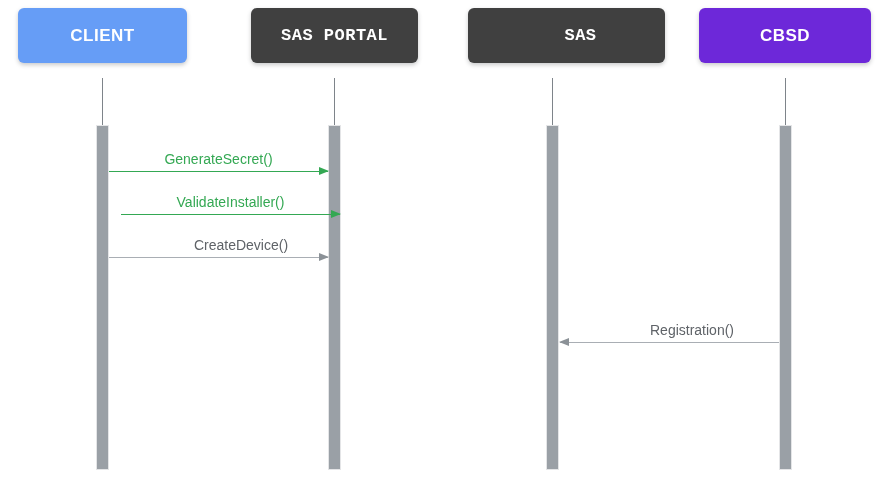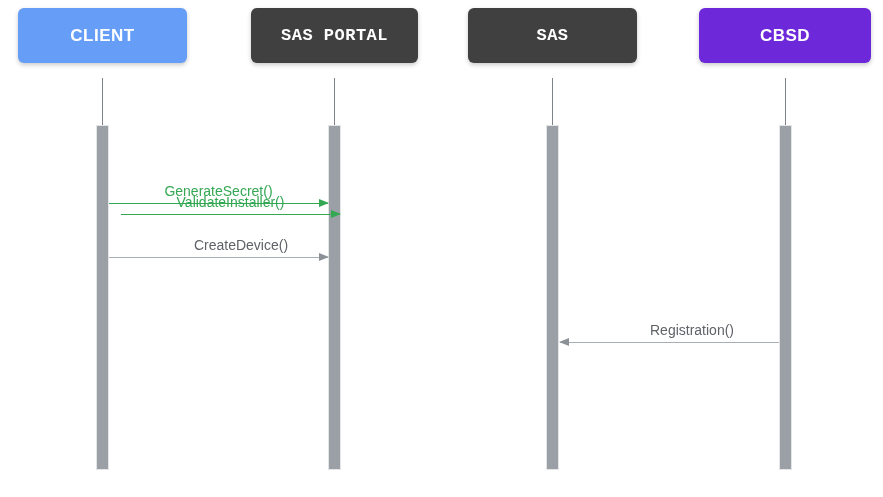--- a/index.html
+++ b/index.html
@@ -12,21 +12,21 @@
     position:absolute; top:8px; height:55px; border-radius:6px;
     display:flex; align-items:center; justify-content:center;
     color:#ffffff; font-weight:bold; font-size:17px; letter-spacing:0.5px;
     box-shadow:0 2px 4px rgba(60,64,67,0.28);
   }
   .c-light { background:#669DF6; }
   .c-dark  { background:#404040;font-family:Liberation Mono, monospace; }
   .c-mid   { background:#6d28d9; }
   .box-client     { left:18px;  width:169px; }
   .box-sas-portal { left:251px; width:167px; }
-  .box-sas        { left:468px; width:169px; }
+  .box-sas        { left:468px; width:169px;padding-left:28px; }
   .box-cbsd       { left:699px; width:172px; }
 
   
   .lifeline {
     position:absolute; top:78px; height:47px; width:1.5px; background:#7E848A;
   }
   .ll-client     { left:101.5px; }
   .ll-sas-portal { left:333.5px; }
   .ll-sas        { left:551.5px; }
   .ll-cbsd       { left:784.5px; }
@@ -58,21 +58,21 @@
     border-right:10px solid;
   }
   .m-green .msg-label { color:#34A853; }
   .m-green .msg-line  { border-top-color:#34A853; }
   .m-green.dir-right .arrowhead { border-left-color:#34A853; }
   .m-gray .msg-label { color:#5F6368;margin-left:45px; }
   .m-gray .msg-line  { border-top-color:#A9AEB4; border-top-width:1.25px; }
   .m-gray.dir-right .arrowhead { border-left-color:#8B9197; }
   .m-gray.dir-left  .arrowhead { border-right-color:#8B9197; }
 
-  .msg-1 { left:109px; top:150px;margin-top:32px; }
+  .msg-1 { left:109px; top:150px; }
   .msg-2 { left:109px; top:193px;margin-left:12px; }
   .msg-3 { left:109px; top:236px; }
   .msg-4 { left:109px; top:278px; }
   .msg-5 { left:560px; top:321px; }
   .msg-6 { left:560px; top:366px; }
 </style>
 </head>
 <body>
 
 <div class="canvas">

